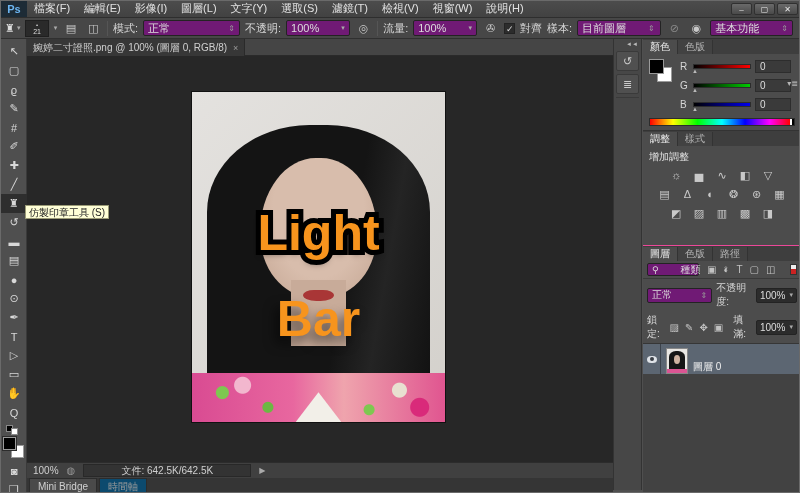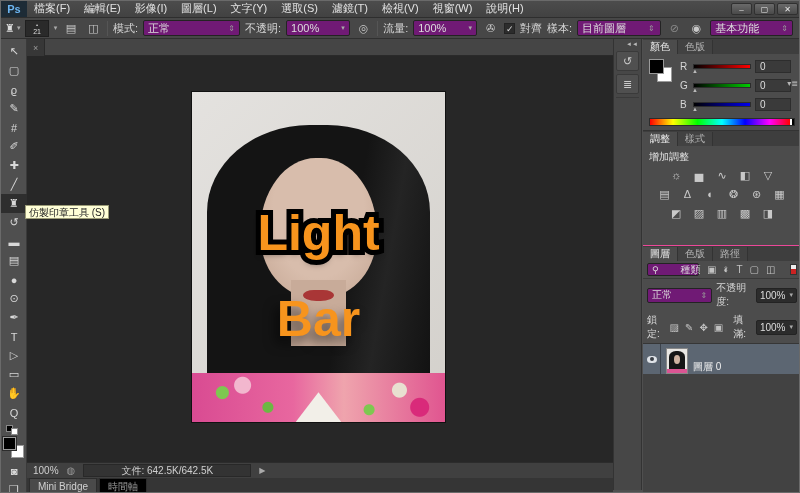--- a/index.html
+++ b/index.html
@@ -100,21 +100,21 @@
     white-space:nowrap; z-index:10; }
   
   #statusbar { position:absolute; left:26px; top:461px; width:586px; height:16px;
     background:#404040; border-top:1px solid #2c2c2c; display:flex; align-items:center;
     gap:8px; padding-left:6px; font-size:10px; color:#cfcfcf; }
   #doc-size-box { background:#333; border:1px solid #282828; height:13px; width:168px;
     display:flex; align-items:center; justify-content:center; font-size:10px; }
   #bottombar { position:absolute; left:26px; top:477px; width:586px; height:16px;
     background:#353535; display:flex; align-items:flex-start; gap:2px; padding-left:2px; }
   .btab { height:15px; padding:0 8px; font-size:10px; line-height:15px; color:#9a9a9a;
-    background:#000000; border:1px solid #2c2c2c; border-bottom:none; }
+    background:#0c4a6e; border:1px solid #2c2c2c; border-bottom:none; }
   .btab[data-active="true"] { background:#4a4a4a; color:#d0d0d0; }
   
   #dockstrip { position:absolute; left:612px; top:38px; width:29px; height:451px;
     background:#474747; border-left:1px solid #333; border-right:1px solid #333; }
   #dock-collapse { text-align:right; font-size:6px; color:#bbb; padding:2px 3px 1px 0; }
   .dock-btn { width:23px; height:20px; margin:3px auto; background:#505050;
     border:1px solid #3a3a3a; border-radius:2px; color:#ccc; font-size:11px;
     display:flex; align-items:center; justify-content:center; }
   .dock-div { height:1px; background:#3a3a3a; margin:2px 2px; }
   
@@ -245,20 +245,21 @@
     <span class="icon-btn" style="color:#8a8a8a;">⊘</span>
     <span class="icon-btn">◉</span>
     <div class="select" id="workspace-select">
       <span>基本功能</span>
       <span class="updown">⇕</span>
     </div>
   </div>
 
   <div id="tabbar">
     <div id="doc-tab">
+      <span>婉婷二寸證照.png @ 100% (圖層 0, RGB/8)</span>
       <span class="close">×</span>
     </div>
   </div>
 
   <div id="toolbar">
     <div>
 
         <div class="tool" data-selected="false">
           <span>↖</span>
         </div>

